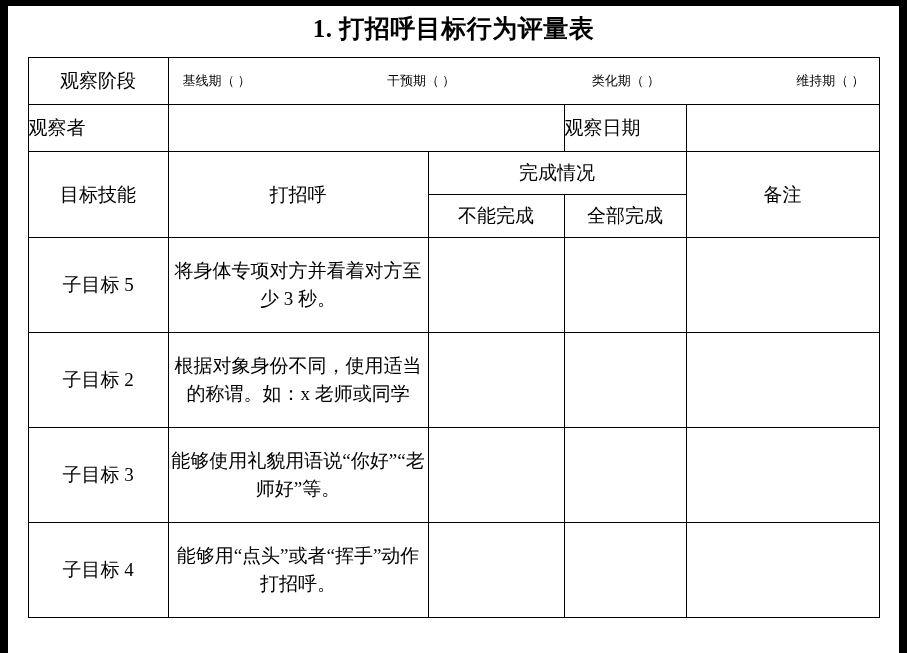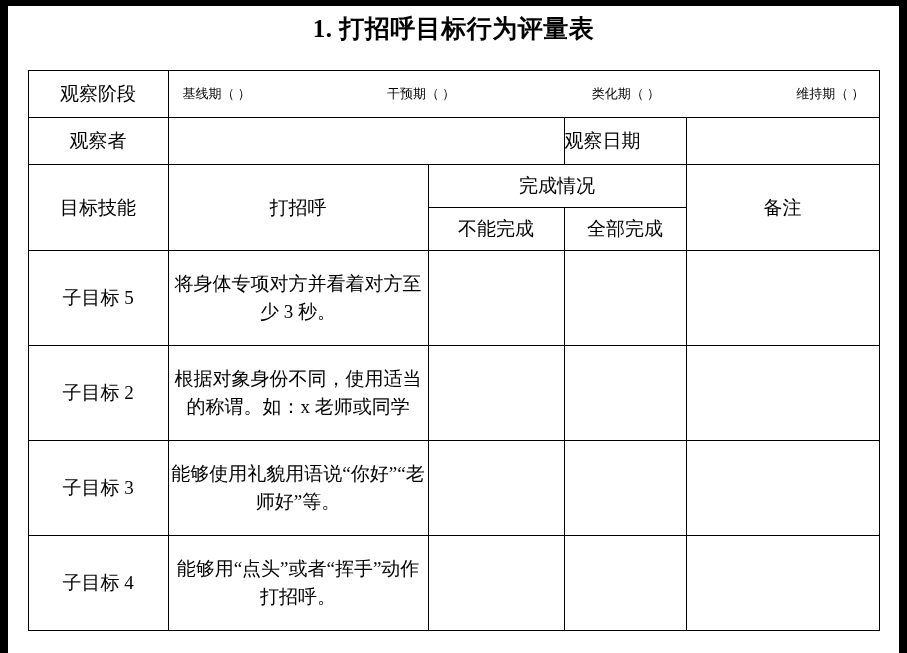--- a/index.html
+++ b/index.html
@@ -28,32 +28,31 @@
     font-weight: bold;
     color: #000000;
     padding-top: 6px;
     padding-bottom: 8px;
     letter-spacing: 0.5px;
     font-family: "Liberation Serif", serif;
   }
   table.rating-table {
     border-collapse: collapse;
     width: 851px;
-    margin: 17px auto;
+    margin: 4px auto;
     table-layout: fixed;
   }
   table.rating-table td {
     border: 1.5px solid #000000;
     font-size: 19px;
     color: #000000;
     padding: 0;
     vertical-align: middle;
   }
   .ctr {
-    text-align: center;
   }
   .cell-pad {
     padding: 6px 8px;
   }
   .stage-label {
     text-align: center;
     font-size: 19px;
   }
   .phase-row-inner {
     display: flex;

